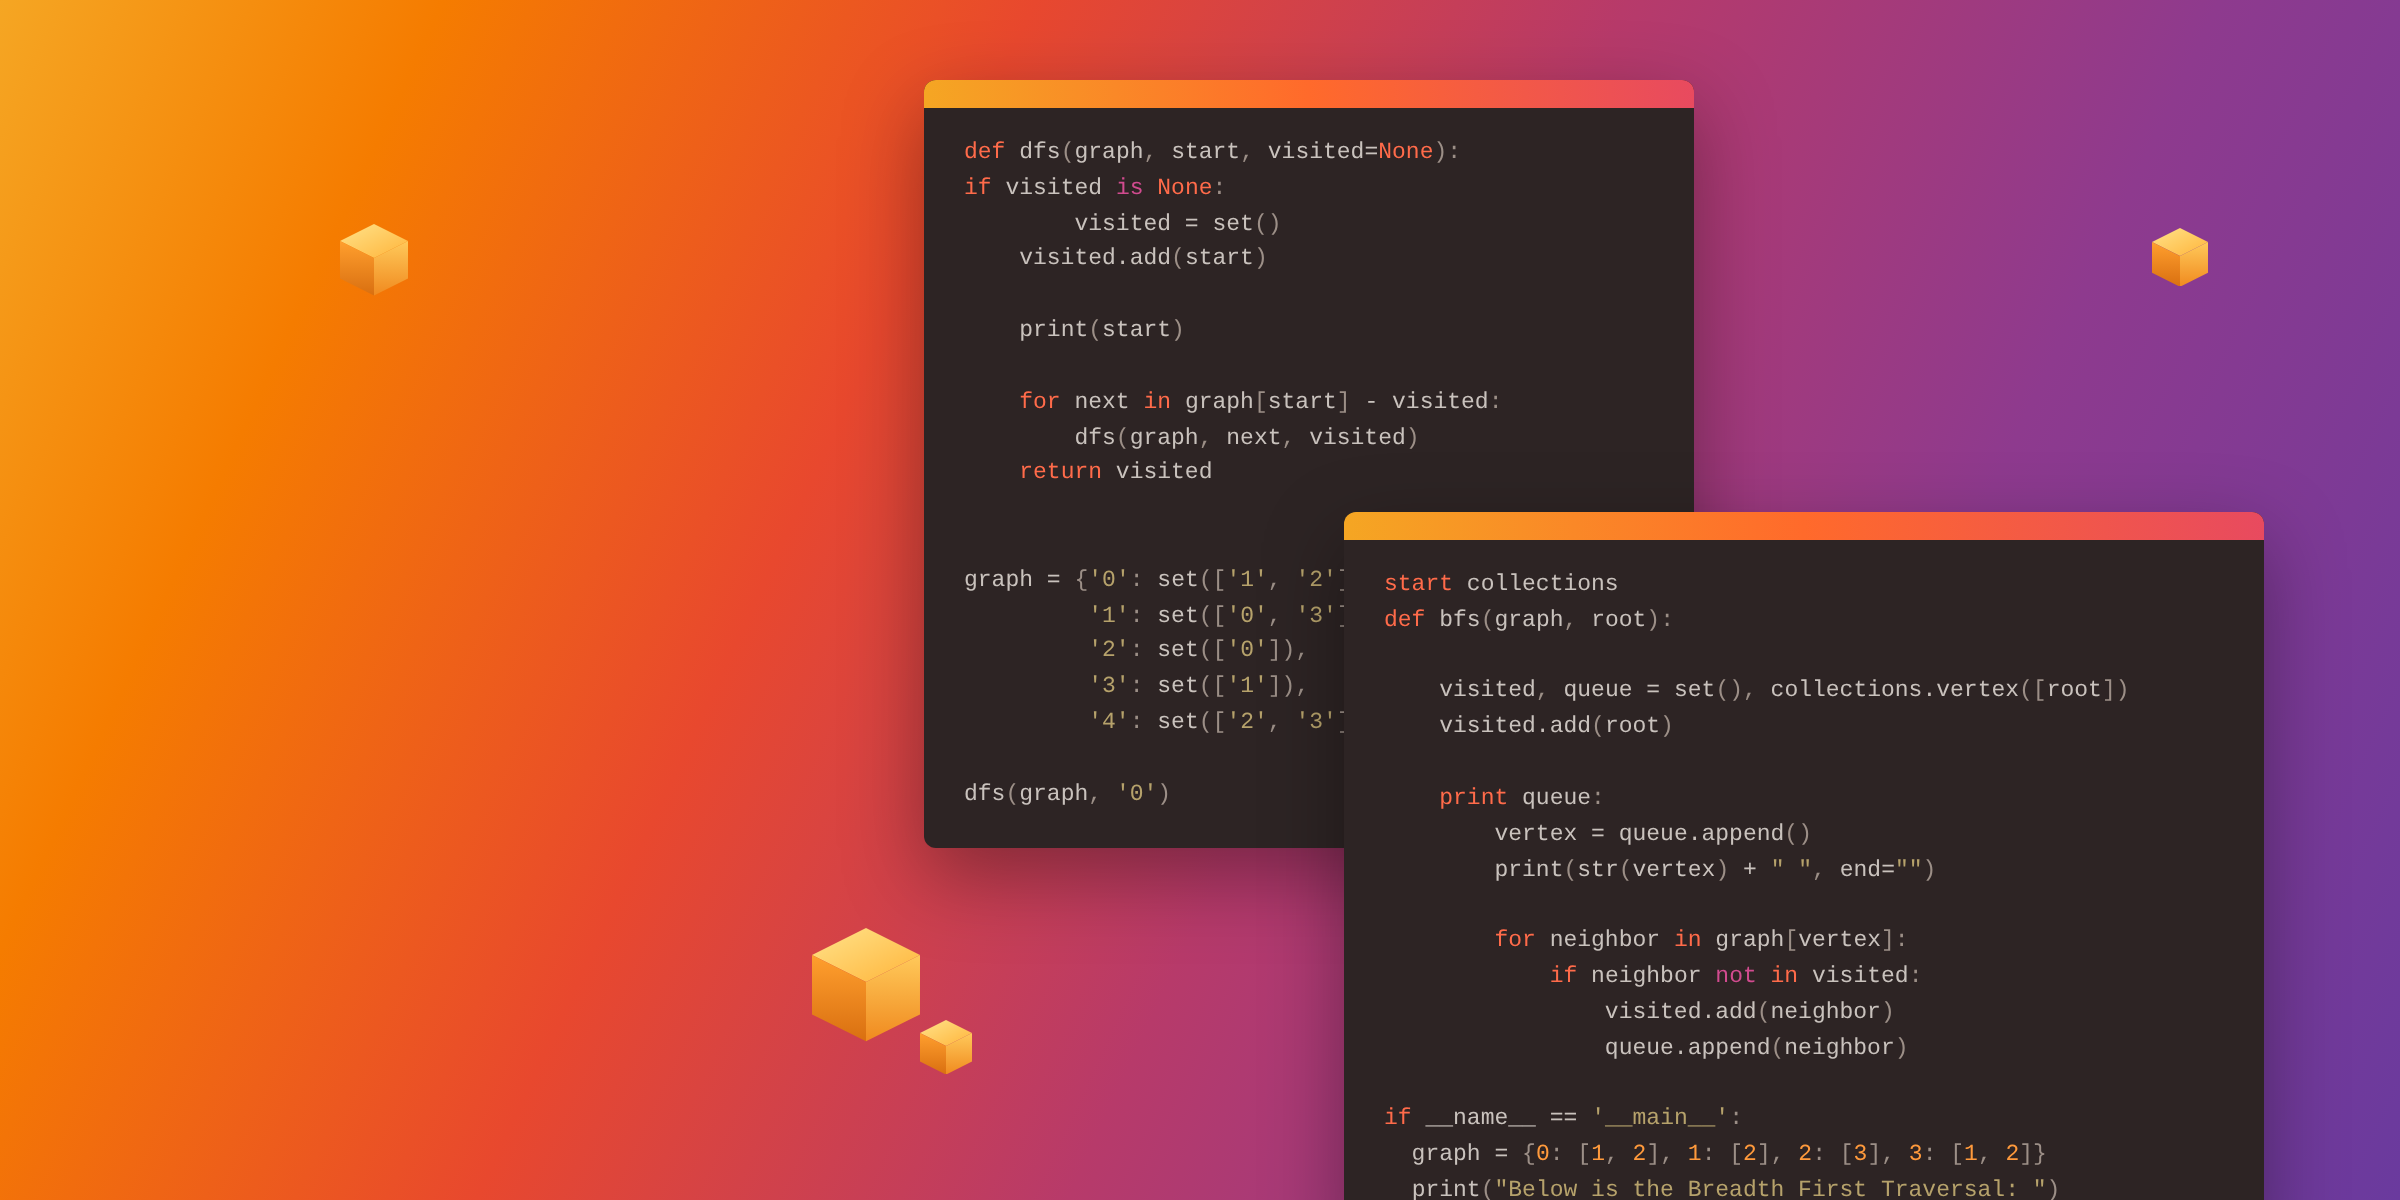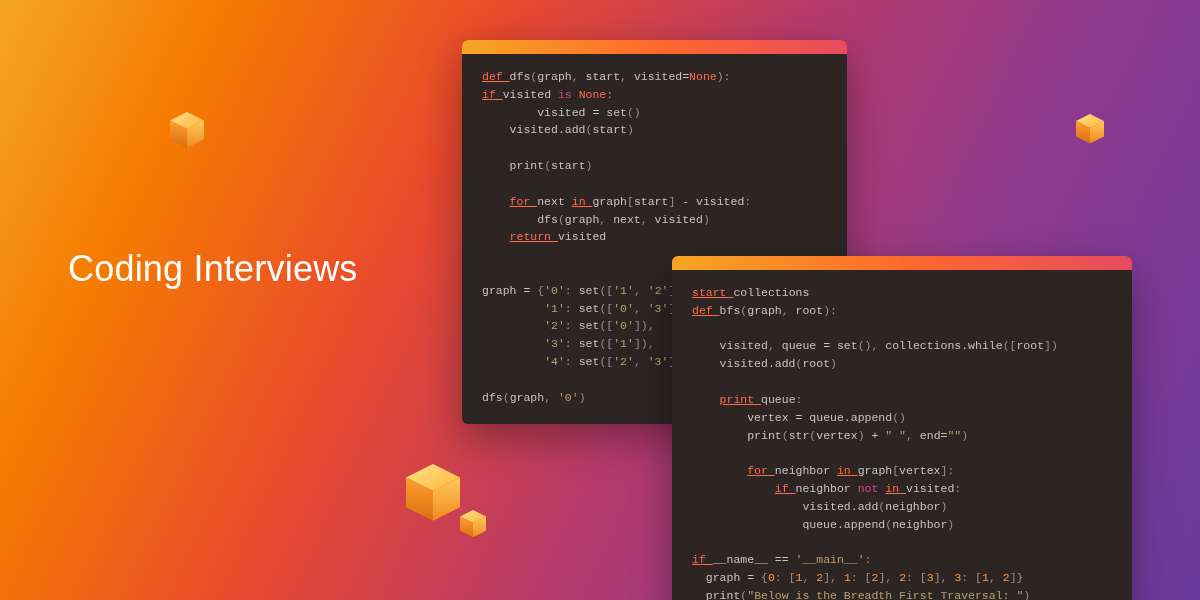--- a/index.html
+++ b/index.html
@@ -36,38 +36,37 @@
     padding: 14px 20px 18px 20px;
     font-family: "SFMono-Regular", Consolas, "Liberation Mono", Menlo, monospace;
     font-size: 11.5px;
     line-height: 1.55;
     color: #c9c2bd;
     white-space: pre;
   }
   .win-dfs { left: 462px; top: 40px;  width: 385px; }
   .win-bfs { left: 672px; top: 256px; width: 460px; }
 
-  .kw   { color: #ff6b4a; text-decoration: underline; }      
+  .kw   { color: #ff6b4a; }      
   .kw2  { color: #d14b8f; margin-top: 40px; }      
   .none { color: #ff6b4a; }
   .str  { color: #b6a26b; }      
   .num  { color: #ff9a3c; }      
   .op   { color: #c9c2bd; }
   .id   { color: #c9c2bd; }
   .pun  { color: #9c8f87; }
 
   
   .cube { position: absolute; }
   .cube svg { display: block; }
 </style>
 </head>
 <body>
 
 <div class="title">
-  <div>Coding Interviews</div>
 </div>
 
 <div class="code-window win-dfs">
   <div class="titlebar"></div>
   <pre><span class="kw">def </span><span class="id">dfs</span><span class="pun">(</span><span class="id">graph</span><span class="pun">, </span><span class="id">start</span><span class="pun">, </span><span class="id">visited</span><span class="op">=</span><span class="none">None</span><span class="pun">):</span>
 <span class="kw">if </span><span class="id">visited </span><span class="kw2">is </span><span class="none">None</span><span class="pun">:</span>
 <span class="id">        visited </span><span class="op">= </span><span class="id">set</span><span class="pun">()</span>
 <span class="id">    visited.add</span><span class="pun">(</span><span class="id">start</span><span class="pun">)</span>
 
 <span class="id">    </span><span class="id">print</span><span class="pun">(</span><span class="id">start</span><span class="pun">)</span>
@@ -84,21 +83,21 @@
 <span class="id">         </span><span class="str">'4'</span><span class="pun">: </span><span class="id">set</span><span class="pun">([</span><span class="str">'2'</span><span class="pun">, </span><span class="str">'3'</span><span class="pun">])}</span>
 
 <span class="id">dfs</span><span class="pun">(</span><span class="id">graph</span><span class="pun">, </span><span class="str">'0'</span><span class="pun">)</span></pre>
 </div>
 
 <div class="code-window win-bfs">
   <div class="titlebar"></div>
   <pre><span class="kw">start </span><span class="id">collections</span>
 <span class="kw">def </span><span class="id">bfs</span><span class="pun">(</span><span class="id">graph</span><span class="pun">, </span><span class="id">root</span><span class="pun">):</span>
 
-<span class="id">    visited</span><span class="pun">, </span><span class="id">queue </span><span class="op">= </span><span class="id">set</span><span class="pun">(), </span><span class="id">collections.while</span><span class="pun">([</span><span class="id">root</span><span class="pun">])</span>
+<span class="id">    visited</span><span class="pun">, </span><span class="id">queue </span><span class="op">= </span><span class="id">set</span><span class="pun">(), </span><span class="id">collections.vertex</span><span class="pun">([</span><span class="id">root</span><span class="pun">])</span>
 <span class="id">    visited.add</span><span class="pun">(</span><span class="id">root</span><span class="pun">)</span>
 
 <span class="id">    </span><span class="kw">print </span><span class="id">queue</span><span class="pun">:</span>
 <span class="id">        vertex </span><span class="op">= </span><span class="id">queue.append</span><span class="pun">()</span>
 <span class="id">        </span><span class="id">print</span><span class="pun">(</span><span class="id">str</span><span class="pun">(</span><span class="id">vertex</span><span class="pun">) </span><span class="op">+ </span><span class="str">" "</span><span class="pun">, </span><span class="id">end</span><span class="op">=</span><span class="str">""</span><span class="pun">)</span>
 
 <span class="id">        </span><span class="kw">for </span><span class="id">neighbor </span><span class="kw">in </span><span class="id">graph</span><span class="pun">[</span><span class="id">vertex</span><span class="pun">]:</span>
 <span class="id">            </span><span class="kw">if </span><span class="id">neighbor </span><span class="kw2">not </span><span class="kw">in </span><span class="id">visited</span><span class="pun">:</span>
 <span class="id">                visited.add</span><span class="pun">(</span><span class="id">neighbor</span><span class="pun">)</span>
 <span class="id">                queue.append</span><span class="pun">(</span><span class="id">neighbor</span><span class="pun">)</span>

